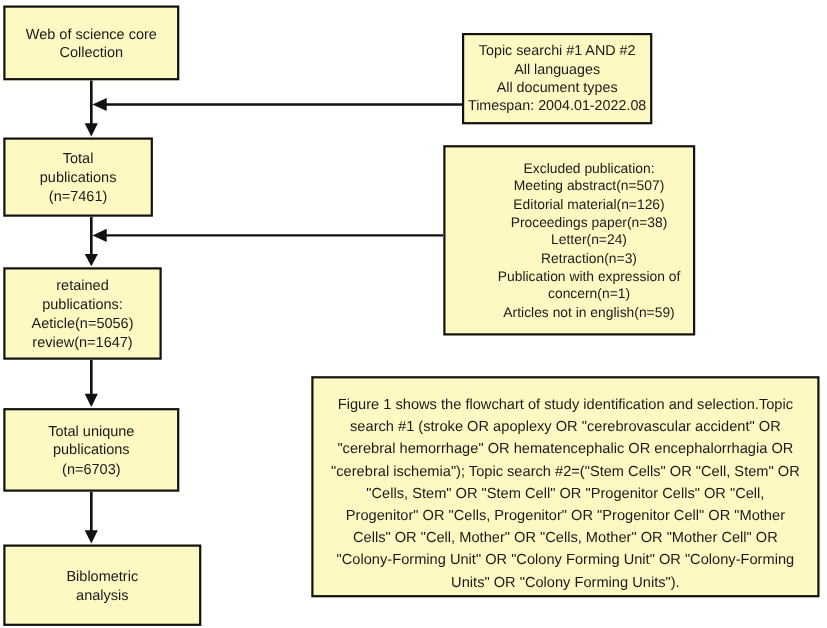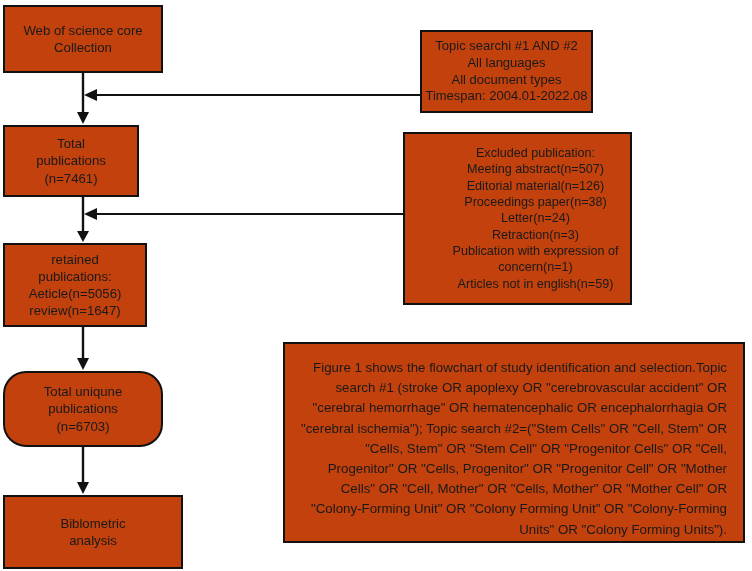--- a/index.html
+++ b/index.html
@@ -18,56 +18,56 @@
   #canvas {
     position: absolute;
     left: 0; top: 0;
     width: 752px;
     height: 571px;
   }
   .box {
     position: absolute;
     box-sizing: border-box;
     border: 2px solid #111111;
-    background: #c2410c;
+    background: #fef9c3;
     display: flex;
     align-items: center;
     justify-content: center;
     text-align: center;
     line-height: 1.30;
     color: #1a1a1a;
     white-space: pre-line;
   }
   
   .node {
     font-size: 13.2px;
   }
   #node-source      { left: 3px;   top: 5px;   width: 160px; height: 68px; }
   #node-total       { left: 3px;   top: 125px; width: 136px; height: 72px; }
   #node-retained    { left: 3px;   top: 243px; width: 144px; height: 84px; }
-  #node-unique      { left: 3px;   top: 371px; width: 160px; height: 76px; border-radius: 23px; }
+  #node-unique      { left: 3px;   top: 371px; width: 160px; height: 76px; }
   #node-biblio      { left: 3px;   top: 495px; width: 180px; height: 74px; }
 
   
   #box-topic-search {
     left: 420px; top: 30px; width: 173px; height: 83px;
     font-size: 13px;
   }
   #box-excluded {
     left: 403px; top: 132px; width: 229px; height: 173px;
     font-size: 12.6px;
     padding-left: 36px;
   }
   #box-caption {
     left: 283px; top: 342px; width: 462px; height: 201px;
     display: block;
     padding: 14px 16px 10px 16px;
     font-size: 13.3px;
     line-height: 1.52;
-    text-align: right;
+    text-align: center;
     white-space: normal;
   }
   .connector-svg {
     position: absolute;
     left: 0; top: 0;
     width: 752px;
     height: 571px;
     pointer-events: none;
   }
 </style>

